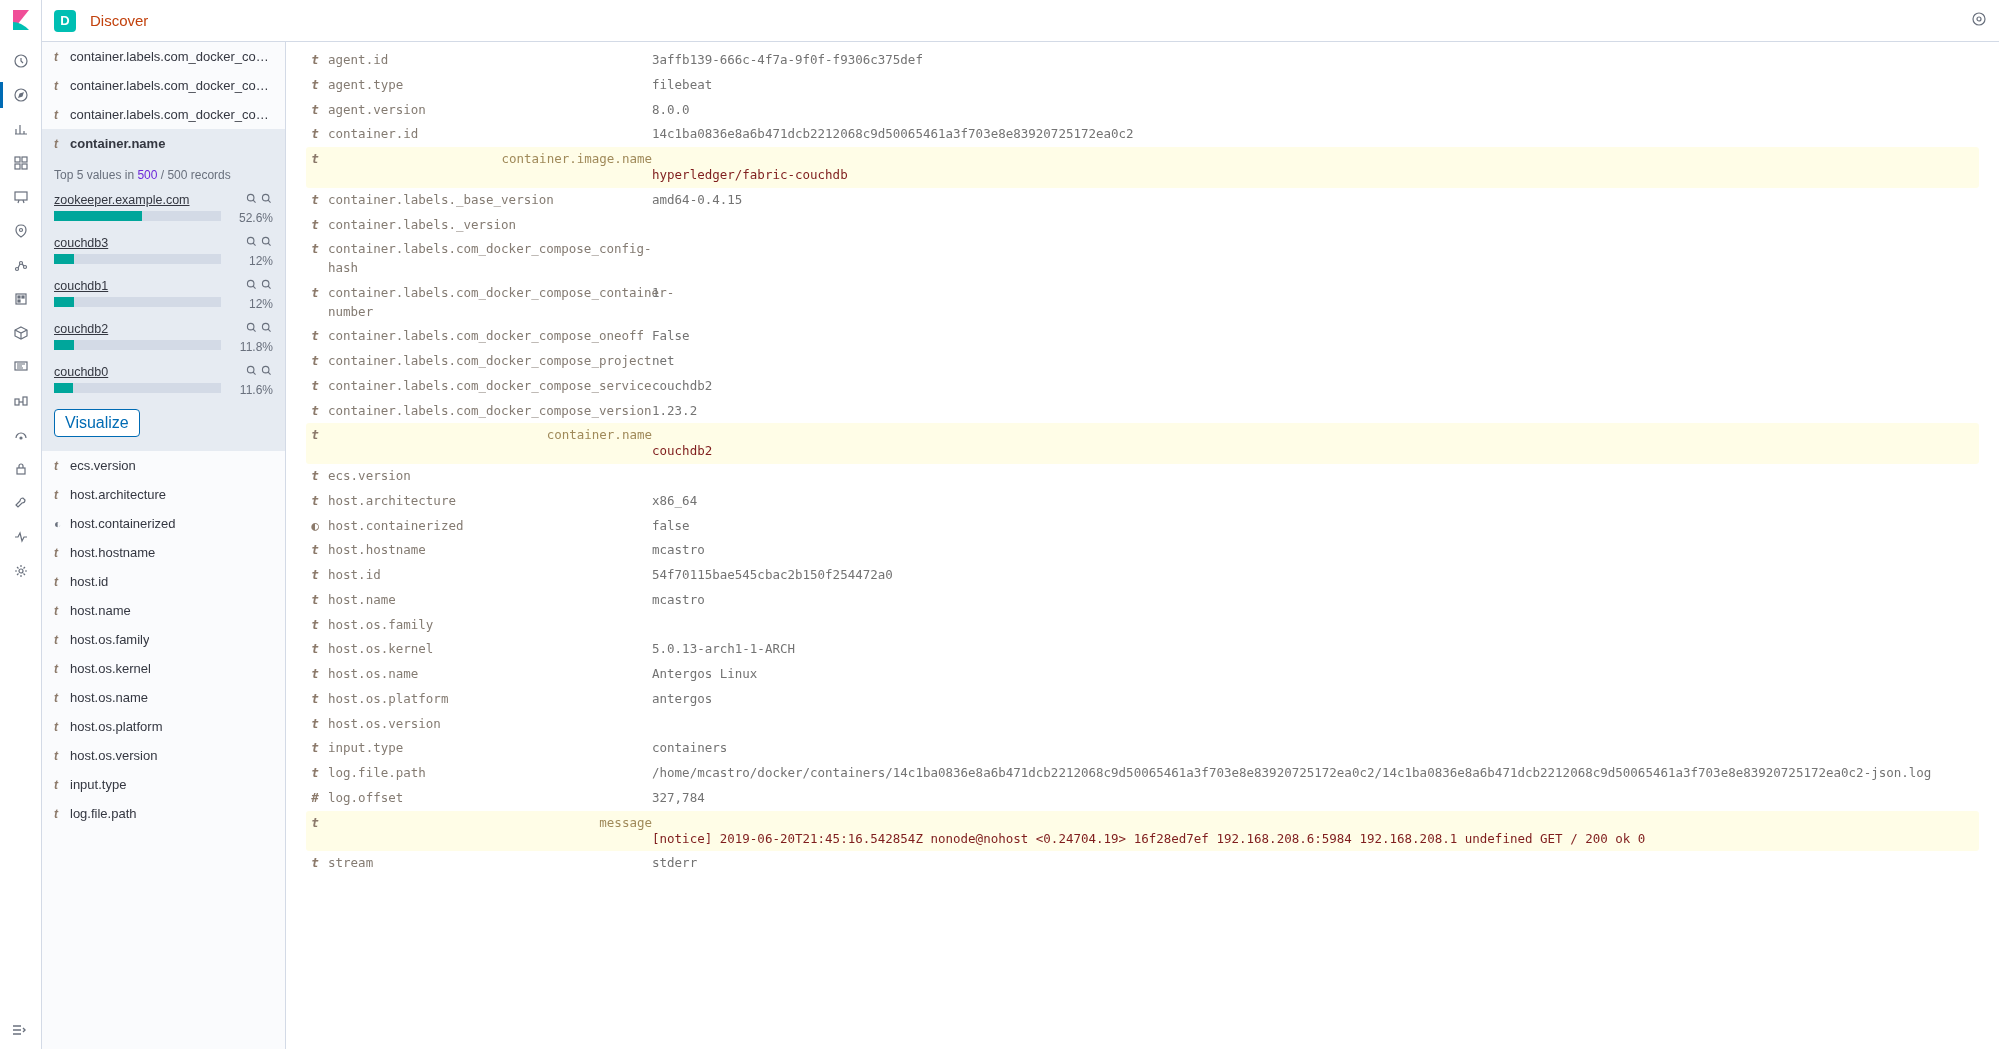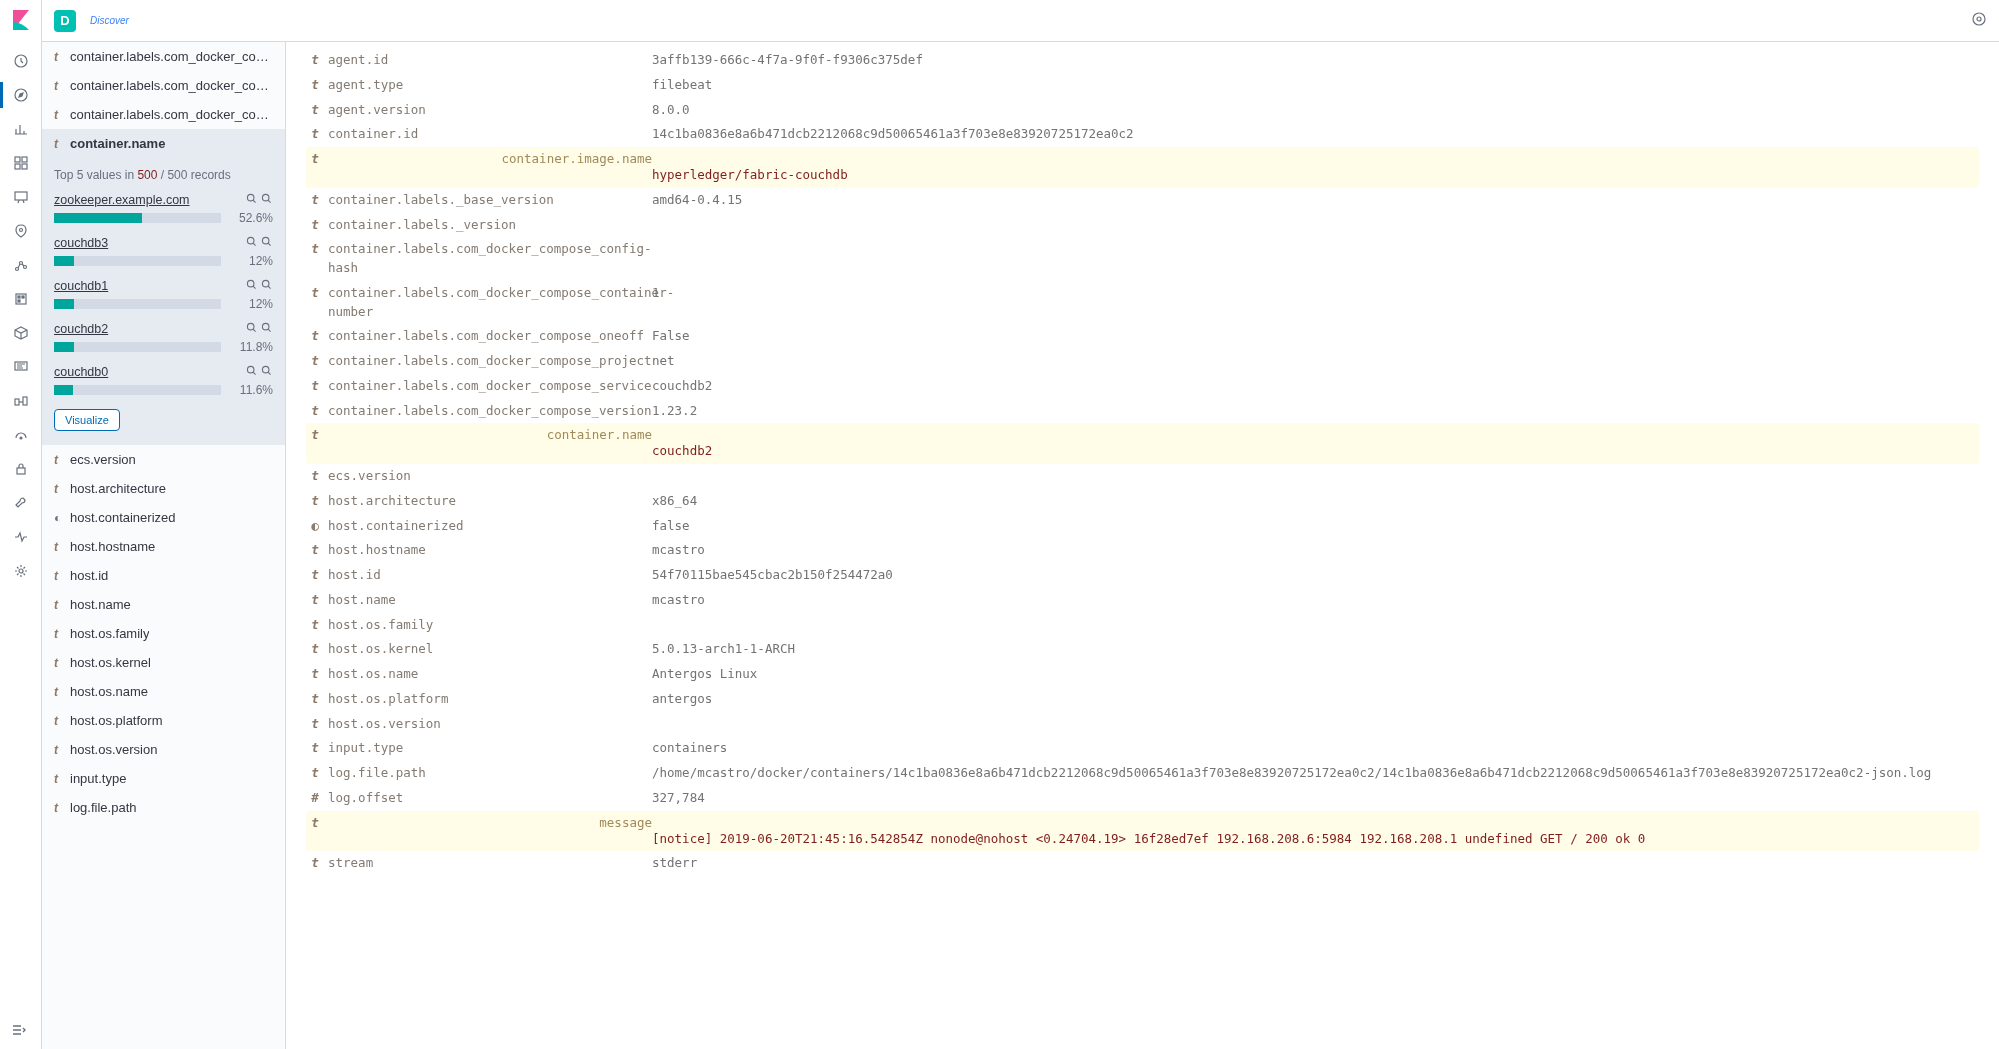--- a/index.html
+++ b/index.html
@@ -14,48 +14,48 @@
 .nav-rail .nav-icon.active::before { content: ''; position: absolute; left: 0; top: 4px; bottom: 4px; width: 3px; background: #006bb4; }
 .nav-rail .nav-icon svg { width: 16px; height: 16px; }
 .nav-rail .spacer { flex: 1; }
 
 
 .main { flex: 1; display: flex; flex-direction: column; min-width: 0; }
 
 
 .header { height: 42px; border-bottom: 1px solid #d3dae6; display: flex; align-items: center; padding: 0 12px; }
 .header .badge { width: 22px; height: 22px; background: #00bfb3; color: #fff; border-radius: 4px; display: flex; align-items: center; justify-content: center; font-weight: 700; font-size: 13px; margin-right: 14px; }
-.header .title { font-size: 10px; color: #3b82f6; font-style: italic; }
+.header .title { font-size: 15px; color: #c2410c; }
 .header .spacer { flex: 1; }
 .header .right-icon { color: #69707d; cursor: pointer; }
 
 
 .body { flex: 1; display: flex; min-height: 0; }
 
 
 .fields-sidebar { width: 244px; border-right: 1px solid #d3dae6; background: #fafbfd; overflow-y: auto; }
 .field-row { display: flex; align-items: center; padding: 7px 12px; font-size: 13px; cursor: pointer; color: #343741; white-space: nowrap; overflow: hidden; text-overflow: ellipsis; }
 .field-row .type-char { font-style: italic; font-weight: 600; color: #8c7a6b; width: 16px; flex-shrink: 0; font-size: 12px; }
 .field-row .type-char.bool { color: #69707d; font-style: normal; }
 .field-row .fname { overflow: hidden; text-overflow: ellipsis; }
 .field-row.selected { background: #e6ebf2; font-weight: 600; }
 
 .field-stats { background: #e6ebf2; padding: 10px 12px 14px; font-size: 12px; }
 .field-stats .summary { color: #69707d; margin-bottom: 10px; }
-.field-stats .summary .link { color: #7f1d1d; }
+.field-stats .summary .link { color: #6d28d9; }
 .stat-item { margin-bottom: 10px; }
 .stat-item .stat-head { display: flex; align-items: center; margin-bottom: 3px; }
 .stat-item .stat-label { flex: 1; color: #343741; font-size: 12.5px; text-decoration: underline; }
 .stat-item .stat-actions { display: flex; gap: 2px; }
 .stat-item .stat-actions svg { width: 13px; height: 13px; color: #69707d; cursor: pointer; }
-.stat-item .bar-row { display: flex; align-items: center; gap: 12px; }
+.stat-item .bar-row { display: flex; align-items: flex-start; gap: 12px; }
 .stat-item .bar-bg { flex: 1; height: 10px; background: #d3dae6; position: relative; }
 .stat-item .bar-fill { position: absolute; left: 0; top: 0; bottom: 0; background: #00a69b; }
 .stat-item .pct { font-size: 12px; color: #69707d; min-width: 40px; text-align: right; }
-.visualize-btn { display: inline-block; padding: 4px 10px; border: 1px solid #006bb4; color: #006bb4; background: #fff; font-size: 11px; border-radius: 4px; cursor: pointer; margin-top: 2px; }
+.visualize-btn { display: inline-block; padding: 4px 10px; border: 1px solid #006bb4; color: #006bb4; background: #fff; font-size: 16px; border-radius: 4px; cursor: pointer; margin-top: 2px; }
 
 
 .doc-area { flex: 1; overflow-y: auto; padding: 6px 20px 20px 20px; }
 .doc-row { display: flex; align-items: flex-start; padding: 3px 0; font-family: "Menlo", "Consolas", monospace; font-size: 12.5px; line-height: 1.5; }
 .doc-row.hl { background: #fffde7; border-radius: 3px; }
 .doc-row .type-col { width: 18px; text-align: center; color: #8c7a6b; font-style: italic; font-weight: 600; flex-shrink: 0; }
 .doc-row .type-col.num { font-style: normal; }
 .doc-row .key { width: 328px; flex-shrink: 0; color: #847b72; padding-left: 4px; }
 .doc-row.hl .key { color: #a08a5a; text-align: right; }
 .doc-row .val { flex: 1; color: #737373; word-break: break-all; padding-right: 8px; }

